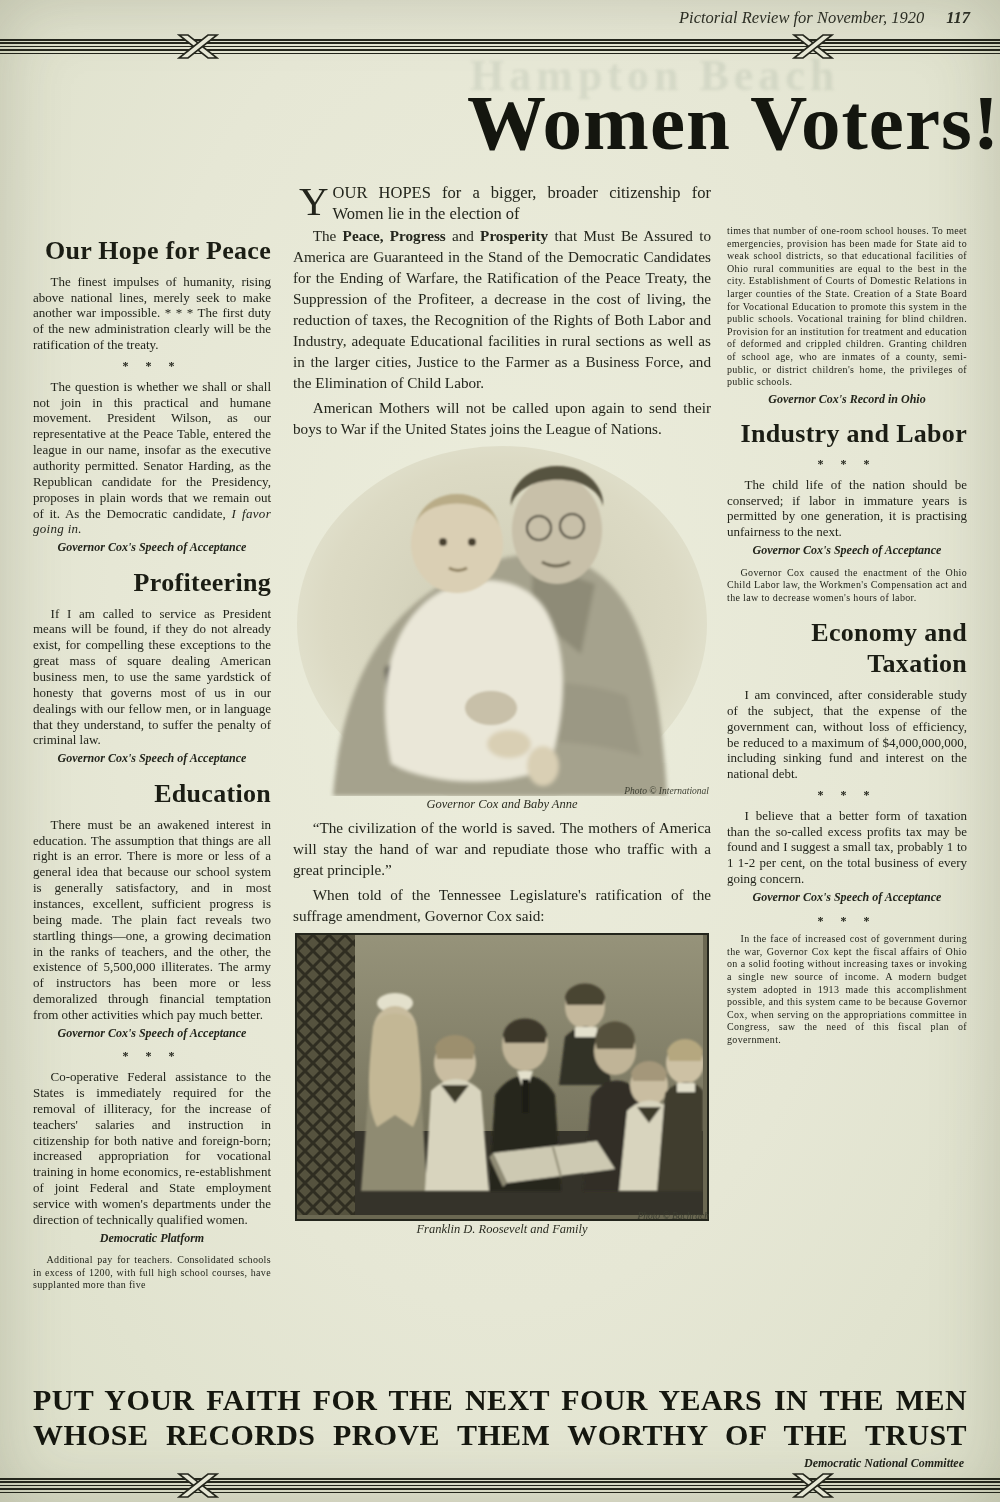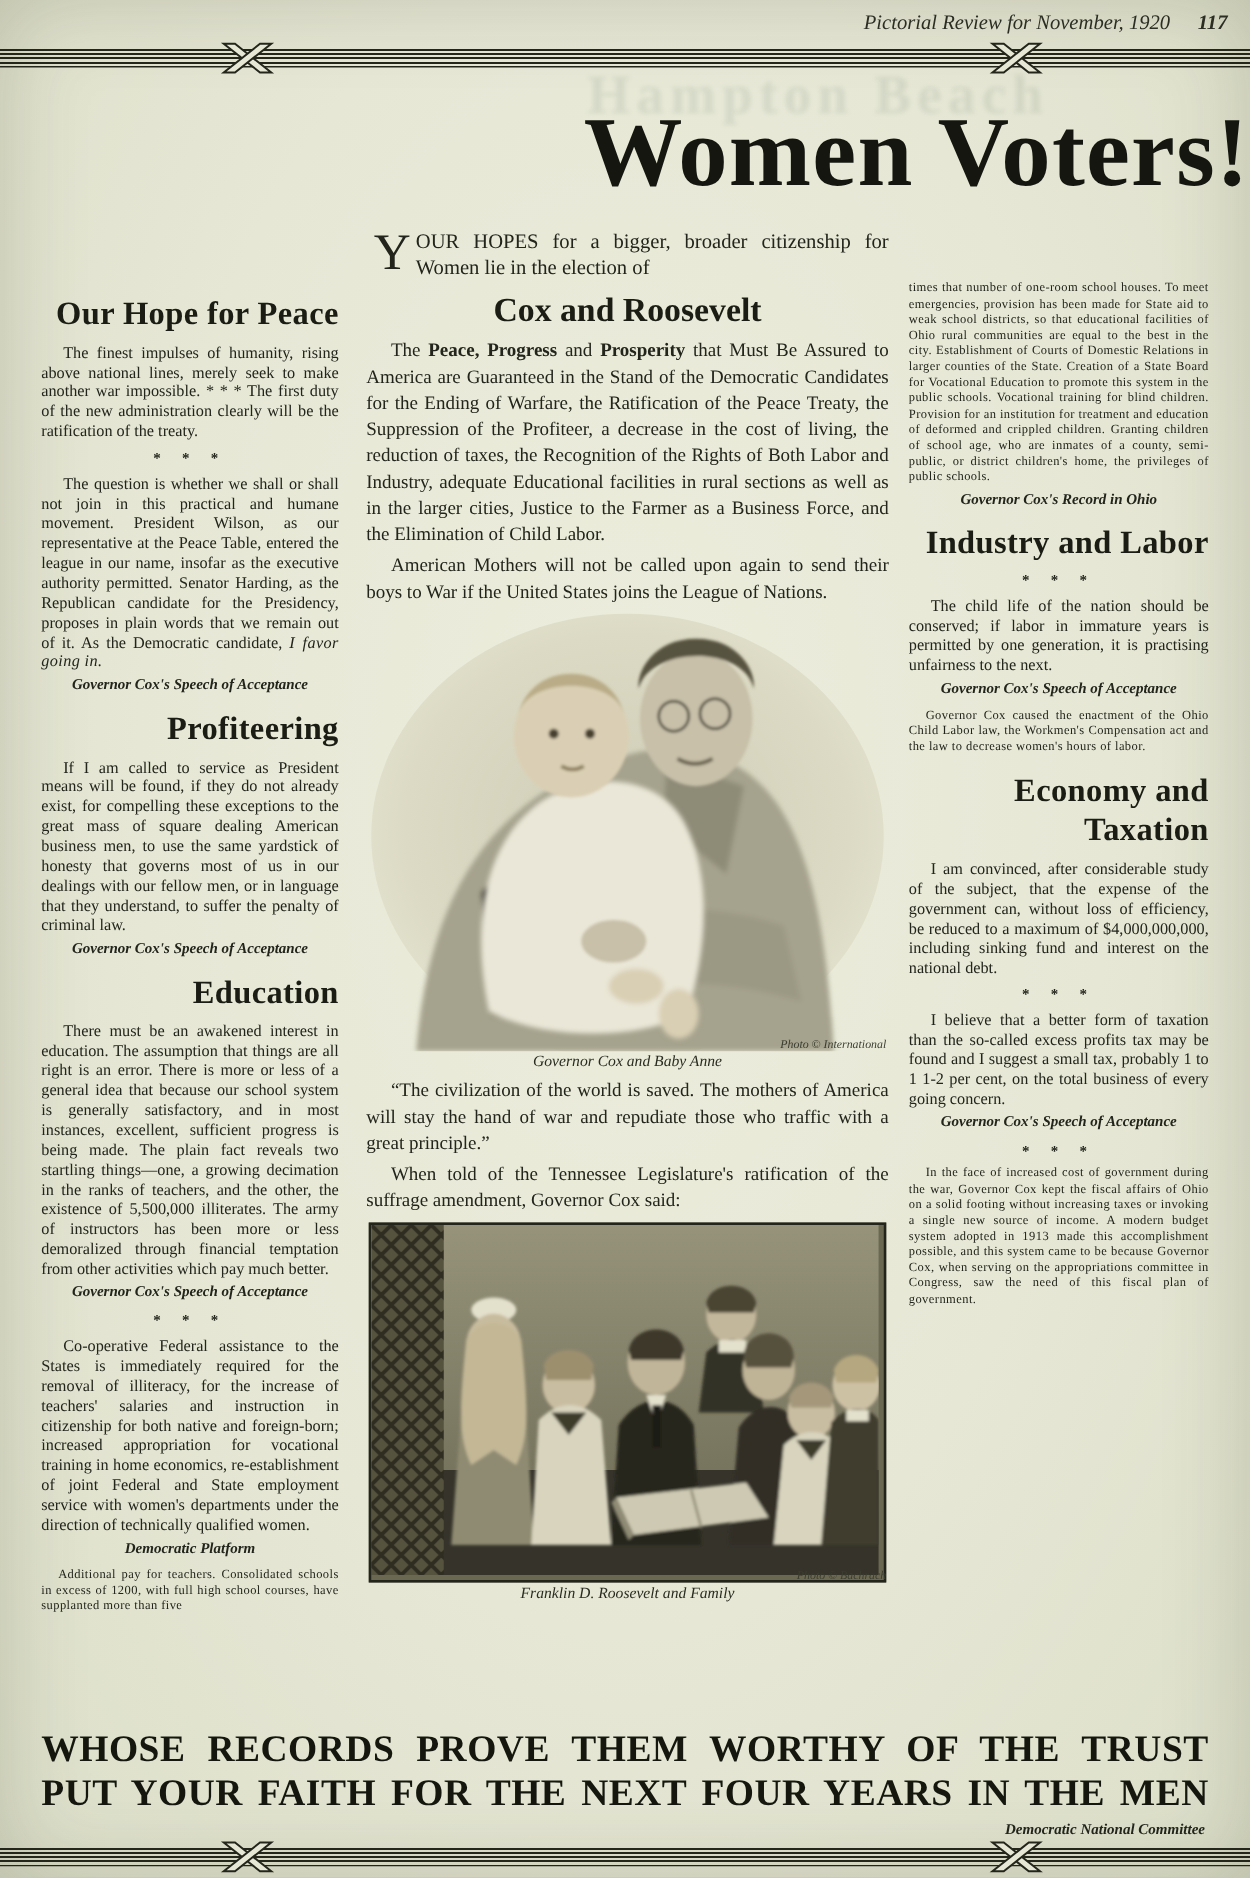--- a/index.html
+++ b/index.html
@@ -6,21 +6,21 @@
   .page{
     position:relative;width:1000px;height:1502px;margin:0 auto;
     background:#e6e7d5;
     background-image:radial-gradient(ellipse at 50% 42%, #eceddc 0%, #e6e7d5 55%, #dcdfc9 100%);
     box-shadow:inset 0 0 70px rgba(70,70,45,.22);
     overflow:hidden;
     font-family:"Liberation Serif","DejaVu Serif",serif;
     color:#23251c;
   }
   
-  .masthead{position:absolute;top:8px;right:18px;font-style:italic;font-size:16.5px;color:#2c2e24;text-align:right;}
+  .masthead{position:absolute;top:8px;right:30px;font-style:italic;font-size:16.5px;color:#2c2e24;text-align:right;}
   .masthead .pagenum{font-style:italic;margin-left:22px;font-weight:bold;}
   
   .rule{position:absolute;left:0;right:0;height:15px;
     background:repeating-linear-gradient(to bottom,#24261c 0px,#24261c 1.6px,rgba(0,0,0,0) 1.6px,rgba(0,0,0,0) 3.4px);}
   .rule-top{top:39px;}
   .rule-bottom{top:1478px;}
   .xorn{position:absolute;top:-7px;width:46px;height:29px;}
   .xorn.x1{left:17.5%;} .xorn.x2{left:79%;}
   
   .ghost{position:absolute;top:50px;left:470px;font-weight:bold;font-size:44px;letter-spacing:5px;
@@ -97,21 +97,20 @@
       <p class="para">There must be an awakened interest in education.  The assumption that things are all right is an error.  There is more or less of a general idea that because our school system is generally satisfactory, and in most instances, excellent, sufficient progress is being made.  The plain fact reveals two startling things—one, a growing decimation in the ranks of teachers, and the other, the existence of 5,500,000 illiterates.  The army of instructors has been more or less demoralized through financial temptation from other activities which pay much better.</p>
       <div class="attr">Governor Cox's Speech of Acceptance</div>
       <div class="sep">* * *</div>
       <p class="para">Co-operative Federal assistance to the States is immediately required for the removal of illiteracy, for the increase of teachers' salaries and instruction in citizenship for both native and foreign-born; increased appropriation for vocational training in home economics, re-establishment of joint Federal and State employment service with women's departments under the direction of technically qualified women.</p>
       <div class="attr">Democratic Platform</div>
       <p class="ipara">Additional pay for teachers. Consolidated schools in excess of 1200, with full high school courses, have supplanted more than five</p>
     </div>
 
     <div class="col-center">
       <p class="intro"><span class="dropcap">Y</span><span>OUR HOPES for a bigger, broader citizenship for Women lie in the election of</span></p>
-      <div class="cox-head">Cox and Roosevelt</div>
       <p class="cpara"><span>The </span><b>Peace, Progress</b><span> and </span><b>Prosperity</b><span> that Must Be Assured to America are Guaranteed in the Stand of the Democratic Candidates for the Ending of Warfare, the Ratification of the Peace Treaty, the Suppression of the Profiteer, a decrease in the cost of living, the reduction of taxes, the Recognition of the Rights of Both Labor and Industry, adequate Educational facilities in rural sections as well as in the larger cities, Justice to the Farmer as a Business Force, and the Elimination of Child Labor.</span></p>
       <p class="cpara">American Mothers will not be called upon again to send their boys to War if the United States joins the League of Nations.</p>
 
       <div class="photo-wrap photo1">
         <svg viewBox="0 0 414 352" width="414" height="352">
           <defs>
             <radialGradient id="vg" cx="50%" cy="48%" r="62%">
               <stop offset="0%" stop-color="#cfcdb6"></stop>
               <stop offset="70%" stop-color="#dcdac4"></stop>
               <stop offset="100%" stop-color="#e6e7d5"></stop>
@@ -241,22 +240,22 @@
       <p class="para">I am convinced, after considerable study of the subject, that the expense of the government can, without loss of efficiency, be reduced to a maximum of $4,000,000,000, including sinking fund and interest on the national debt.</p>
       <div class="sep">* * *</div>
       <p class="para">I believe that a better form of taxation than the so-called excess profits tax may be found and I suggest a small tax, probably 1 to 1 1-2 per cent, on the total business of every going concern.</p>
       <div class="attr">Governor Cox's Speech of Acceptance</div>
       <div class="sep">* * *</div>
       <p class="ipara">In the face of increased cost of government during the war, Governor Cox kept the fiscal affairs of Ohio on a solid footing without increasing taxes or invoking a single new source of income.  A modern budget system adopted in 1913 made this accomplishment possible, and this system came to be because Governor Cox, when serving on the appropriations committee in Congress, saw the need of this fiscal plan of government.</p>
     </div>
   </div>
 
   <div class="banner">
+    <div class="bline">PUT YOUR FAITH FOR THE NEXT FOUR YEARS IN THE MEN</div>
     <div class="bline">WHOSE RECORDS PROVE THEM WORTHY OF THE TRUST</div>
-    <div class="bline">PUT YOUR FAITH FOR THE NEXT FOUR YEARS IN THE MEN</div>
   </div>
   <div class="signature">Democratic National Committee</div>
 
   <div class="rule rule-bottom">
     <svg class="xorn x1" viewBox="0 0 46 29">
       <polygon points="4,3 13,3 42,26 33,26" fill="#e6e7d5" stroke="#24261c" stroke-width="1.6"></polygon>
       <polygon points="33,3 42,3 13,26 4,26" fill="#e6e7d5" stroke="#24261c" stroke-width="1.6"></polygon>
     </svg>
     <svg class="xorn x2" viewBox="0 0 46 29">
       <polygon points="4,3 13,3 42,26 33,26" fill="#e6e7d5" stroke="#24261c" stroke-width="1.6"></polygon>

